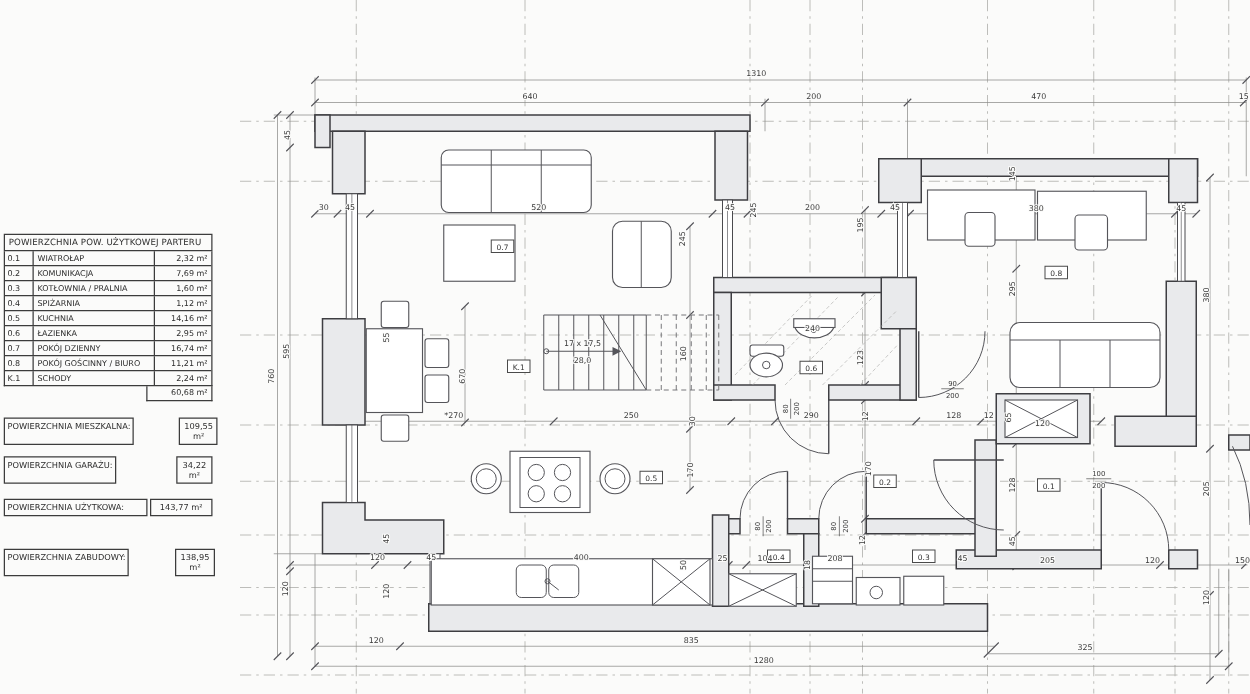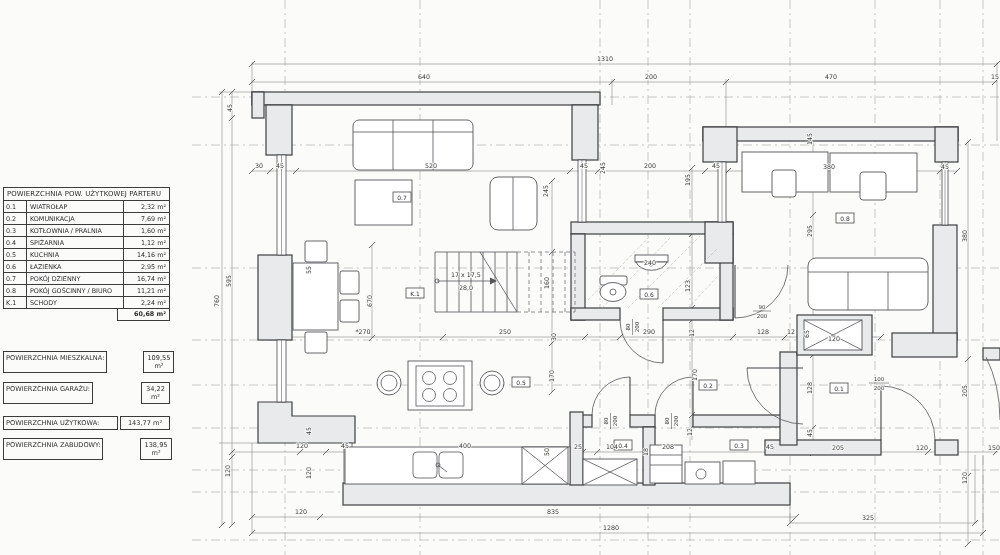--- a/index.html
+++ b/index.html
@@ -9,25 +9,25 @@
   .legend{position:absolute;left:3px;top:187px;width:167px;}
   .lt-title{border:1px solid #3c3c3c;font-size:6.9px;padding:2px 3px;letter-spacing:.1px;white-space:nowrap;}
   .lt-table{border:1px solid #3c3c3c;border-top:none;}
   .lt-row{display:flex;height:11px;align-items:center;font-size:6.4px;border-bottom:1px solid #3c3c3c;}
   .lt-row:last-child{border-bottom:none;}
   .c-id{width:20px;padding-left:2px;border-right:1px solid #3c3c3c;height:100%;display:flex;align-items:center;}
   .c-name{flex:1;padding-left:3px;border-right:1px solid #3c3c3c;height:100%;display:flex;align-items:center;white-space:nowrap;}
   .c-val{width:42px;text-align:right;padding-right:3px;}
   .lt-total{display:flex;justify-content:flex-end;}
   .lt-total .box{width:48px;height:11px;border:1px solid #3c3c3c;border-top:none;font-size:6.4px;
-                 text-align:right;padding-right:3px;line-height:11px;font-weight:bold;}
+                 text-align:right;padding-right:3px;line-height:11px;}
   .sum-row{display:flex;}
   .sum-label{flex:1;border:1px solid #3c3c3c;font-size:6.6px;padding:2px 2px;white-space:nowrap;}
   .sum-val{width:42px;border:1px solid #3c3c3c;margin-left:2px;font-size:6.6px;text-align:center;padding:2px 3px;}
-  .mt1{margin-top:30px;gap:34px;} .mt2{margin-top:9px;gap:46px;} .mt3{margin-top:12px;} .mt4{margin-top:8px;gap:35px;}
+  .mt1{margin-top:13px;gap:34px;} .mt2{margin-top:9px;gap:46px;} .mt3{margin-top:12px;} .mt4{margin-top:26px;gap:35px;}
   
   svg{position:absolute;left:0;top:0;}
   .grid{stroke:#b3b3b0;stroke-width:0.7;stroke-dasharray:9 4 2 4;fill:none;}
   .dimline{stroke:#8c8c8a;stroke-width:0.6;fill:none;}
   .tick{stroke:#55555a;stroke-width:0.9;fill:none;}
   .wall{fill:#e9eaec;stroke:#3e3e42;stroke-width:1.2;}
   .win{fill:#ffffff;stroke:#4a4a4e;stroke-width:0.8;}
   .winl{stroke:#4a4a4e;stroke-width:0.5;}
   .thin{stroke:#55555a;stroke-width:0.8;fill:none;}
   .furn{stroke:#55555a;stroke-width:0.9;fill:#ffffff;}

